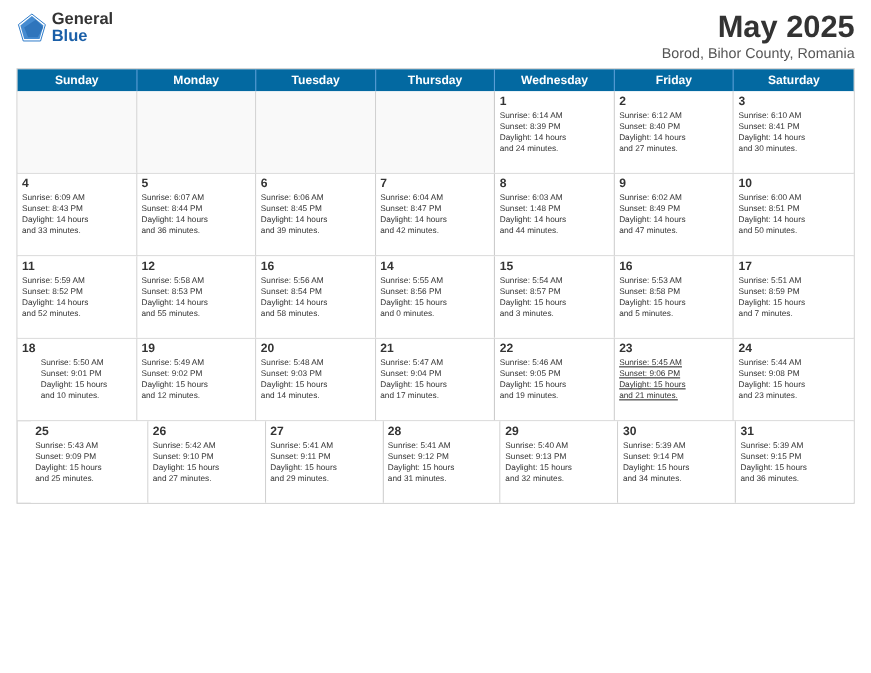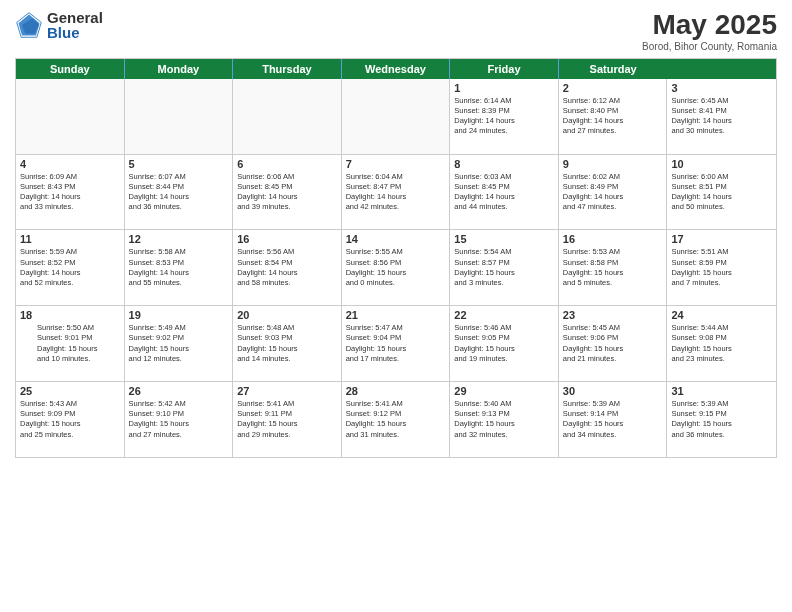--- a/index.html
+++ b/index.html
@@ -50,33 +50,33 @@
     .title-block {
       text-align: right;
     }
     .month-title {
       font-size: 28px;
       font-weight: bold;
       color: #333;
       line-height: 1.1;
     }
     .subtitle {
-      font-size: 10px;
+      font-size: 13px;
       color: #555;
     }
     .calendar {
       flex: 1;
       display: flex;
       flex-direction: column;
       border: 1px solid #ccc;
     }
     .cal-header-row {
       display: grid;
       grid-template-columns: repeat(7, 1fr);
-      background: #15803d;
+      background: #0369a1;
     }
     .cal-header-cell {
       color: #fff;
       font-size: 11px;
       font-weight: bold;
       text-align: center;
       padding: 4px 2px;
       border-right: 1px solid #5a9ed6;
     }
     .cal-header-cell:last-child { border-right: none; }
@@ -84,21 +84,21 @@
       flex: 1;
       display: flex;
       flex-direction: column;
     }
     .cal-row {
       display: grid;
       grid-template-columns: repeat(7, 1fr);
       flex: 1;
       border-bottom: 1px solid #ccc;
     }
-    .cal-row:last-child { border-bottom: none; }
+    .cal-row:last-child { border-bottom: none; margin-left: 12px; }
     .cal-cell {
       border-right: 1px solid #ccc;
       padding: 3px 4px;
       font-size: 7.8px;
       color: #333;
       background: #fff;
       vertical-align: top;
       min-height: 0;
     }
     .cal-cell:last-child { border-right: none; }
@@ -135,20 +135,21 @@
     <div class="title-block">
       <div class="month-title">May 2025</div>
       <div class="subtitle">Borod, Bihor County, Romania</div>
     </div>
   </div>
 
   <div class="calendar">
     <div class="cal-header-row">
     <div class="cal-header-cell">Sunday</div>
         <div class="cal-header-cell">Monday</div>
+        <div class="cal-header-cell">Tuesday</div>
         <div class="cal-header-cell">Thursday</div>
         <div class="cal-header-cell">Wednesday</div>
         <div class="cal-header-cell">Friday</div>
         <div class="cal-header-cell">Saturday</div>
       </div>
     <div class="cal-body">
     <div class="cal-row">
           <div class="cal-cell empty"></div>
           <div class="cal-cell empty"></div>
           <div class="cal-cell empty"></div>
@@ -162,21 +163,21 @@
           </div>
           <div class="cal-cell">
             <span class="day-num">2</span>
             <div class="cell-text" style="white-space: pre-line;">Sunrise: 6:12 AM
 Sunset: 8:40 PM
 Daylight: 14 hours
 and 27 minutes.</div>
           </div>
           <div class="cal-cell">
             <span class="day-num">3</span>
-            <div class="cell-text" style="white-space: pre-line;">Sunrise: 6:45 AM
+            <div class="cell-text" style="white-space: pre-line;">Sunrise: 6:10 AM
 Sunset: 8:41 PM
 Daylight: 14 hours
 and 30 minutes.</div>
           </div>
         </div>
         <div class="cal-row">
           <div class="cal-cell">
             <span class="day-num">4</span>
             <div class="cell-text" style="white-space: pre-line;">Sunrise: 6:09 AM
 Sunset: 8:43 PM
@@ -200,21 +201,21 @@
           <div class="cal-cell">
             <span class="day-num">7</span>
             <div class="cell-text" style="white-space: pre-line;">Sunrise: 6:04 AM
 Sunset: 8:47 PM
 Daylight: 14 hours
 and 42 minutes.</div>
           </div>
           <div class="cal-cell">
             <span class="day-num">8</span>
             <div class="cell-text" style="white-space: pre-line;">Sunrise: 6:03 AM
-Sunset: 8:45 PM
+Sunset: 1:48 PM
 Daylight: 14 hours
 and 44 minutes.</div>
           </div>
           <div class="cal-cell">
             <span class="day-num">9</span>
             <div class="cell-text" style="white-space: pre-line;">Sunrise: 6:02 AM
 Sunset: 8:49 PM
 Daylight: 14 hours
 and 47 minutes.</div>
           </div>
@@ -308,21 +309,21 @@
           </div>
           <div class="cal-cell">
             <span class="day-num">22</span>
             <div class="cell-text" style="white-space: pre-line;">Sunrise: 5:46 AM
 Sunset: 9:05 PM
 Daylight: 15 hours
 and 19 minutes.</div>
           </div>
           <div class="cal-cell">
             <span class="day-num">23</span>
-            <div class="cell-text" style="white-space: pre-line;">Sunrise: 5:45 AM
+            <div class="cell-text" style="white-space: pre-line; text-decoration: underline;">Sunrise: 5:45 AM
 Sunset: 9:06 PM
 Daylight: 15 hours
 and 21 minutes.</div>
           </div>
           <div class="cal-cell">
             <span class="day-num">24</span>
             <div class="cell-text" style="white-space: pre-line;">Sunrise: 5:44 AM
 Sunset: 9:08 PM
 Daylight: 15 hours
 and 23 minutes.</div>

